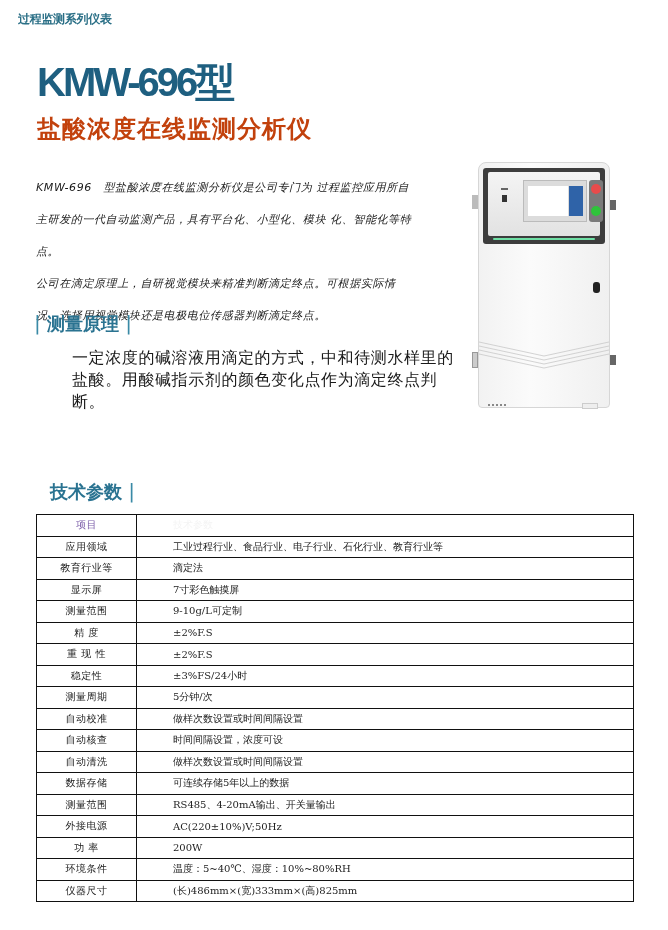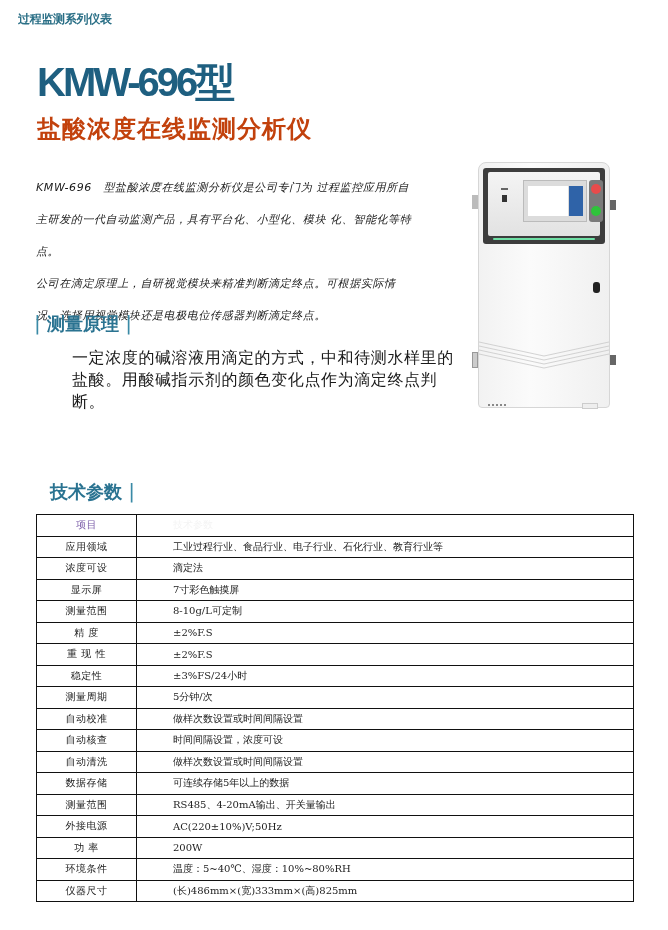--- a/index.html
+++ b/index.html
@@ -114,30 +114,30 @@
   <tbody id="spec-body">
     <tr>
       <td class="k hk">项目</td>
       <td class="hv">技术参数</td>
     </tr>
   <tr>
         <td class="k">应用领域</td>
         <td class="v">工业过程行业、食品行业、电子行业、石化行业、教育行业等</td>
       </tr>
       <tr>
-        <td class="k">浓度可设</td>
+        <td class="k">教育行业等</td>
         <td class="v">滴定法</td>
       </tr>
       <tr>
         <td class="k">显示屏</td>
         <td class="v">7寸彩色触摸屏</td>
       </tr>
       <tr>
         <td class="k">测量范围</td>
-        <td class="v">8-10g/L可定制</td>
+        <td class="v">9-10g/L可定制</td>
       </tr>
       <tr>
         <td class="k">精 度</td>
         <td class="v">±2%F.S</td>
       </tr>
       <tr>
         <td class="k">重 现 性</td>
         <td class="v">±2%F.S</td>
       </tr>
       <tr>

